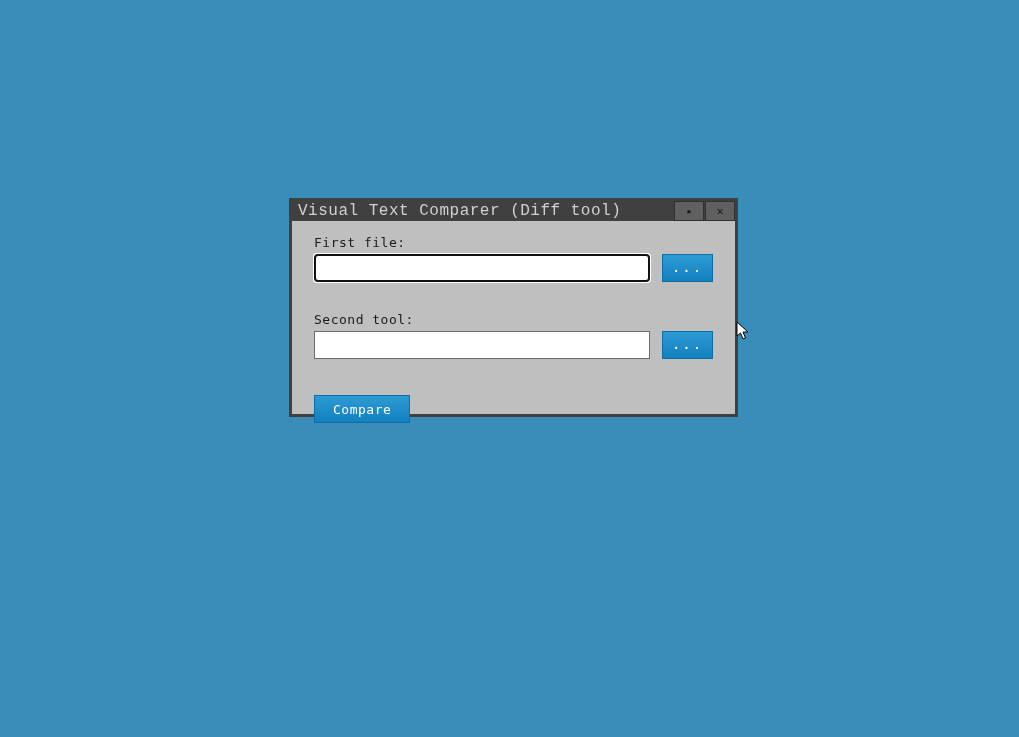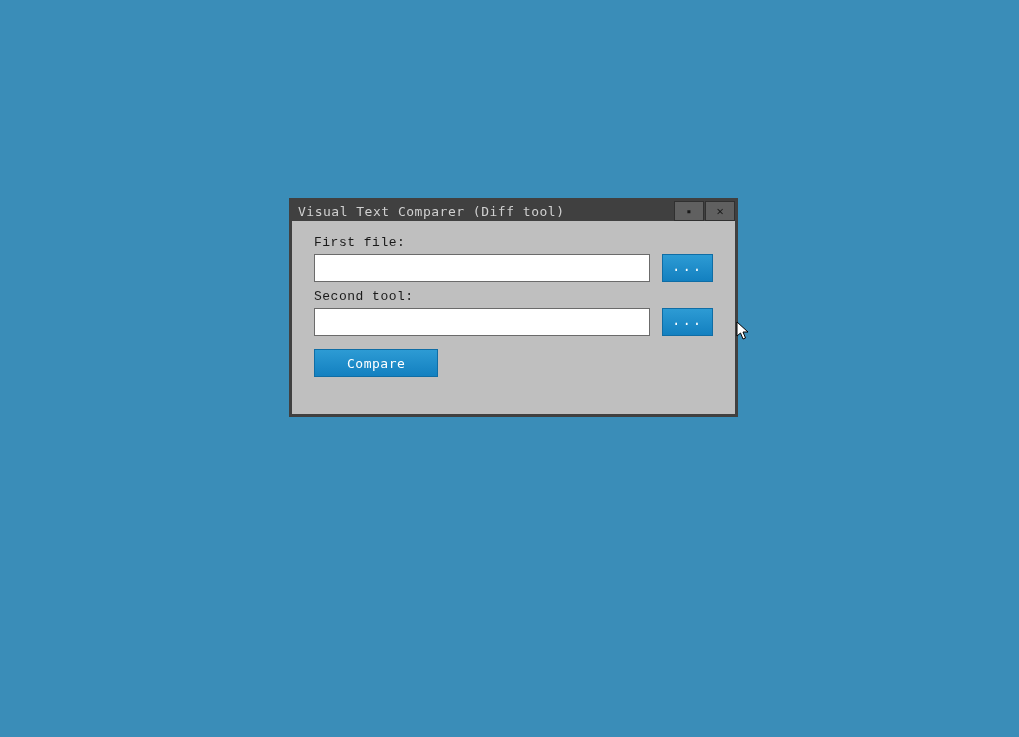--- a/index.html
+++ b/index.html
@@ -27,22 +27,23 @@
     .titlebar {
       height: 20px;
       background: #404040;
       display: flex;
       align-items: center;
       justify-content: space-between;
       padding-left: 6px;
     }
     .titlebar-title {
       color: #d0d0d0;
-      font-size: 13px;
+      font-size: 16px;
       letter-spacing: 0.5px;
+      font-family: Liberation Mono, monospace;
     }
     .titlebar-buttons {
       display: flex;
       height: 100%;
     }
     .titlebar-btn {
       width: 30px;
       height: 100%;
       background: #606060;
       border: 1px solid #303030;
@@ -54,22 +55,21 @@
       cursor: pointer;
       margin-left: 1px;
     }
     .titlebar-btn.minimize {
       font-size: 8px;
     }
     .window-body {
       padding: 14px 22px 18px 22px;
     }
     .field-group {
-      margin-bottom: 7px;
-      font-family: Liberation Mono, monospace;
+      margin-bottom: 30px;
     }
     .field-label {
       font-size: 13px;
       color: #1a1a1a;
       margin-bottom: 4px;
       letter-spacing: 0.5px;
       display: block;
     }
     .input-row {
       display: flex;
@@ -96,21 +96,21 @@
       font-size: 14px;
       letter-spacing: 2px;
       cursor: pointer;
       display: flex;
       align-items: center;
       justify-content: center;
       padding-bottom: 3px;
     }
     .compare-btn {
       height: 28px;
-      padding: 0 32px;
+      padding: 0 18px;
       background: linear-gradient(#2d9bd4, #1380c0);
       border: 1px solid #0f6da5;
       color: #ffffff;
       font-family: inherit;
       font-size: 13px;
       letter-spacing: 0.5px;
       cursor: pointer;
       margin-top: 6px;
     }
     .cursor {

